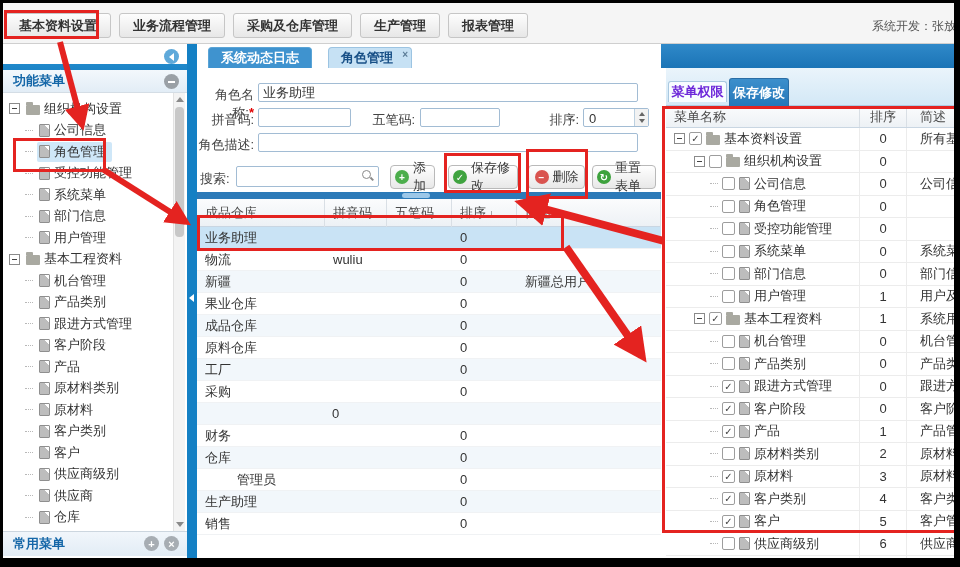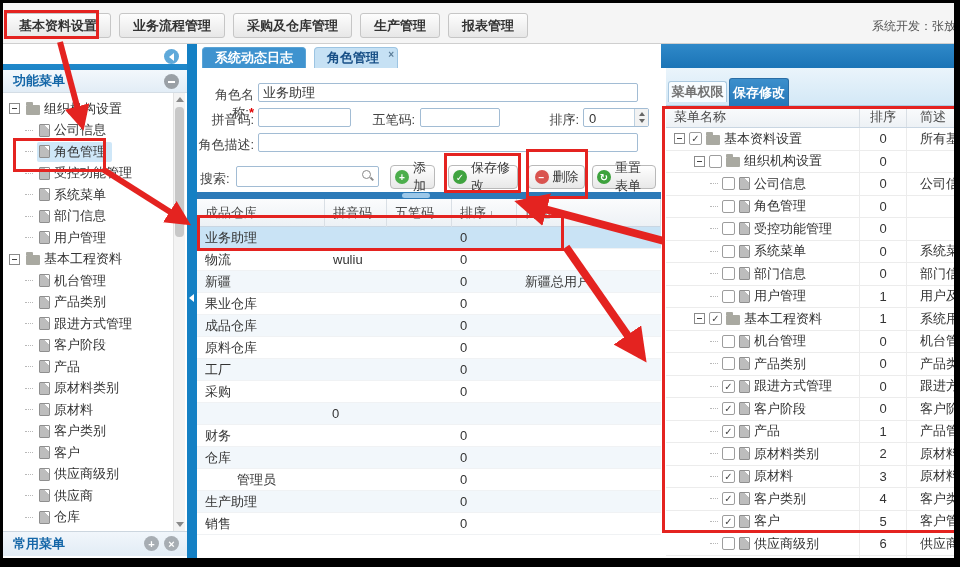--- a/index.html
+++ b/index.html
@@ -55,21 +55,21 @@
 
   
   .vsplit{position:absolute;left:187px;top:44px;width:10px;height:514px;background:#1480c4;}
   .vsplit .tri-left{position:absolute;left:2px;top:250px;}
 
   
   .bluebar{position:absolute;left:197px;top:44px;width:758px;height:24px;background:linear-gradient(#2f89c9,#1b74b6);}
 
   
   .main{position:absolute;left:197px;top:44px;width:464px;height:514px;background:#fff;}
-  .m-tabbar{position:absolute;left:0;top:0;width:468px;height:24px;display:flex;align-items:flex-end;padding-left:5px;gap:8px;}
+  .m-tabbar{position:absolute;left:0;top:0;width:468px;height:24px;display:flex;align-items:flex-end;padding-left:11px;gap:16px;}
   .m-tab{height:21px;padding:0 12px;display:flex;align-items:center;border-radius:4px 4px 0 0;font-weight:bold;cursor:pointer;}
   .m-tab.inactive{background:#3f93cf;color:#fff;border:1px solid #5aa4d6;border-bottom:none;}
   .m-tab.active{background:#c6e1f4;color:#174f86;border:1px solid #9cc4e2;border-bottom:none;position:relative;padding-right:18px;}
   .tab-x{position:absolute;right:3px;top:1px;font-size:10px;color:#5b7c97;font-weight:bold;cursor:pointer;}
   .tab-x::before{content:"×";}
 
   .label{position:absolute;text-align:right;color:#444;}
   .star{color:#e00000;font-weight:bold;}
   .input{position:absolute;border:1px solid #a2bcd4;background:#fff;height:19px;font-size:13px;color:#333;
          font-family:inherit;padding:0 4px;border-radius:2px;}
@@ -100,21 +100,21 @@
   .g-row{height:22px;display:flex;cursor:pointer;border-bottom:1px solid #f0f2f4;}
   .g-row.stripe{background:#f2f7fb;}
   .g-row.selected{background:#c9e3f5;}
   .g-cell{height:22px;line-height:21px;padding-left:8px;overflow:hidden;white-space:nowrap;}
 
   
   .rpanel{position:absolute;left:666px;top:68px;width:289px;height:490px;background:#fff;}
   .r-tabbar{position:absolute;left:0;top:0;width:289px;height:38px;background:linear-gradient(#eaf4fb,#d3e8f6);
             border-bottom:1px solid #aecbe2;}
   .r-tab{position:absolute;display:flex;align-items:center;justify-content:center;font-weight:bold;cursor:pointer;border-radius:3px 3px 0 0;}
-  .r-tab.active{left:2px;top:13px;width:59px;height:21px;background:#f8fcff;border:1px solid #a9c8e0;border-bottom:none;color:#737373;}
+  .r-tab.active{left:2px;top:13px;width:59px;height:21px;background:#f8fcff;border:1px solid #a9c8e0;border-bottom:none;color:#6d28d9;}
   .r-tab.inactive{left:63px;top:10px;width:60px;height:28px;background:linear-gradient(#3c8fcc,#2477b9);color:#fff;border:1px solid #2a6da5;border-bottom:none;}
   .r-header{position:absolute;left:0;top:38px;width:289px;height:22px;display:flex;
             background:linear-gradient(#fbfcfd,#edf1f5);border-bottom:1px solid #c9d6e2;color:#4a4a4a;}
   .r-hname{width:194px;line-height:21px;padding-left:8px;border-right:1px solid #d9dfe5;}
   .r-hsort{width:47px;line-height:21px;text-align:center;border-right:1px solid #d9dfe5;}
   .r-hdesc{flex:1;line-height:21px;padding-left:13px;overflow:hidden;white-space:nowrap;}
   .r-rows{position:absolute;left:0;top:60px;width:289px;height:430px;overflow:hidden;}
   .p-row{height:22.5px;display:flex;align-items:stretch;border-bottom:1px solid #ececec;cursor:pointer;}
   .p-name{width:194px;display:flex;align-items:center;gap:4px;overflow:hidden;border-right:1px solid #ececec;}
   .p-name.d0{padding-left:8px;} .p-name.d1{padding-left:28px;} .p-name.d2{padding-left:48px;}

